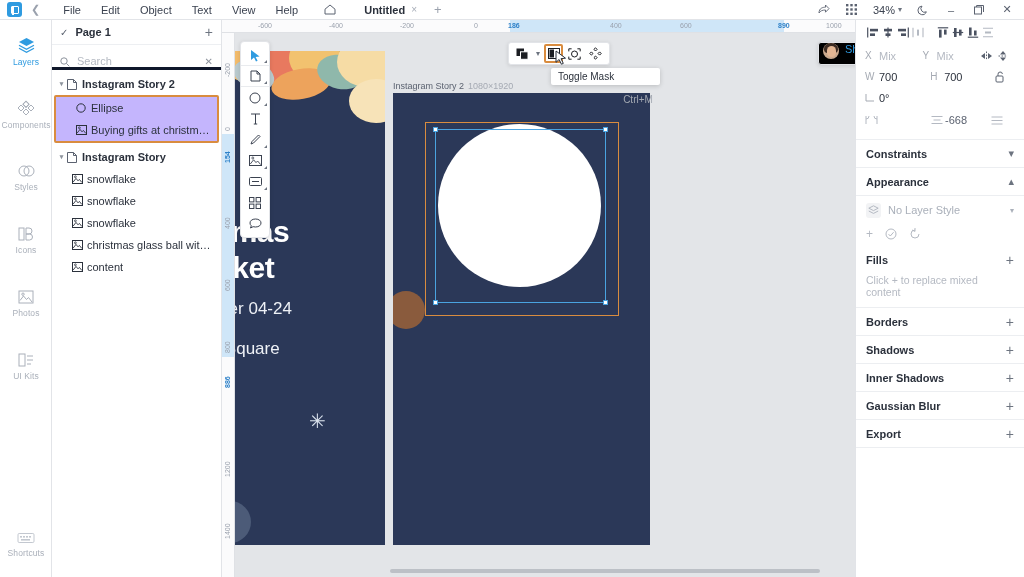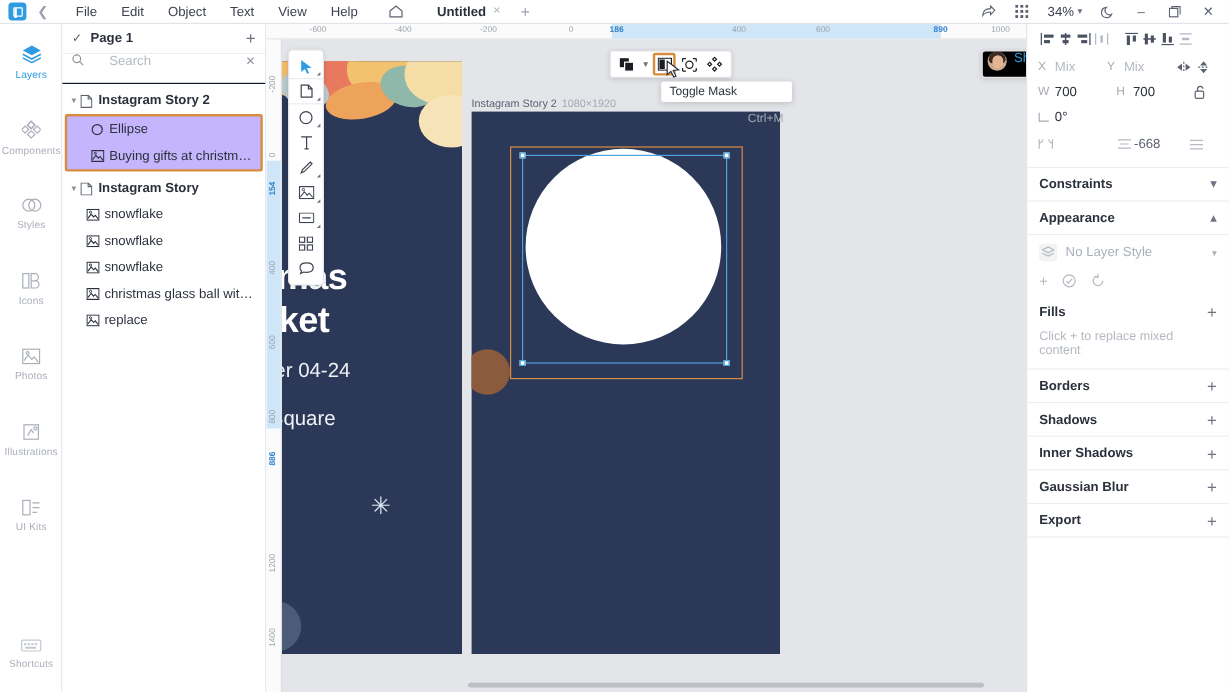--- a/index.html
+++ b/index.html
@@ -61,22 +61,22 @@
     background:#ffffff; border-right:1px solid #e2e4e8;
   }
   .page-row {
     height:25px; display:flex; align-items:center; padding:0 8px;
     border-bottom:1px solid #edeff2; font-size:11px; color:#2b313c;
   }
   .page-row .chk { color:#5b6270; margin-right:7px; font-size:10px;}
   .page-row .nm { font-weight:bold; }
   .page-row .plus { margin-left:auto; color:#6d7480; font-size:14px; }
   .search-row {
-    height:25px; display:flex; align-items:flex-start; padding:0 8px; gap:21px;
-    border-bottom:1px solid #0f172a;
+    height:25px; display:flex; align-items:flex-end; padding:0 8px; gap:7px;
+    border-bottom:3px solid #0f172a;
   }
   .search-row .ph { color:#b4b9c2; font-size:11px; flex:1;}
   .search-row .ic { color:#8d939d; font-size:10px;}
   .layer-list { padding-top:3px; }
   .lrow {
     height:22px; display:flex; align-items:center; font-size:11px; color:#2b313c;
     padding-right:6px; white-space:nowrap;
   }
   .lrow .tw { width:11px; text-align:center; color:#8d939d; font-size:7px; flex:none;}
   .lrow .ic { width:15px; text-align:center; flex:none; color:#5b6270; }
@@ -313,28 +313,20 @@
     </div>
     <div class="rail-item">
       <svg width="16" height="14" viewBox="0 0 16 14">
           <rect x="1" y="1" width="14" height="12" fill="none" stroke="#aab0ba" stroke-width="1"></rect>
           <path d="M2 10.5 L5.5 6 L8.5 9.5 L10.5 7.5 L14 12" fill="none" stroke="#aab0ba" stroke-width="1"></path>
           <circle cx="5" cy="4.2" r="1.2" fill="none" stroke="#aab0ba" stroke-width="1"></circle>
         </svg>
       <div class="lbl">Photos</div>
     </div>
     <div class="rail-item">
-      <svg width="15" height="14" viewBox="0 0 15 14">
-          <rect x="1" y="1" width="12" height="12" fill="none" stroke="#aab0ba" stroke-width="1"></rect>
-          <path d="M4 10 L7 5 L9 8" fill="none" stroke="#aab0ba" stroke-width="1"></path>
-          <circle cx="10.5" cy="4" r="1.3" fill="none" stroke="#aab0ba" stroke-width="1"></circle>
-        </svg>
-      <div class="lbl">Illustrations</div>
-    </div>
-    <div class="rail-item">
       <svg width="16" height="14" viewBox="0 0 16 14">
           <rect x="1" y="1" width="6" height="12" fill="none" stroke="#aab0ba" stroke-width="1"></rect>
           <path d="M9 3 h6 M9 7 h6 M9 11 h4" stroke="#aab0ba" stroke-width="1" fill="none"></path>
         </svg>
       <div class="lbl">UI Kits</div>
     </div>
     <div class="rail-bottom">
       <div class="rail-item">
         <svg width="18" height="12" viewBox="0 0 18 12">
             <rect x="1" y="1.5" width="16" height="9" rx="1.2" fill="none" stroke="#c3c8d0" stroke-width="1"></rect>
@@ -453,21 +445,21 @@
         <span class="tx">christmas glass ball with chris...</span>
       </div>
       <div class="lrow child">
         <span class="ic">
             <svg width="11" height="10" viewBox="0 0 11 10">
               <rect x="0.5" y="0.5" width="10" height="9" fill="none" stroke="#2b313c" stroke-width="1"></rect>
               <path d="M1.2 8 L4 4.4 L6 6.8 L7.4 5.4 L9.8 8.4" fill="none" stroke="#2b313c" stroke-width=".9"></path>
               <circle cx="3.4" cy="2.8" r=".9" fill="none" stroke="#2b313c" stroke-width=".8"></circle>
             </svg>
           </span>
-        <span class="tx">replace</span>
+        <span class="tx">content</span>
       </div>
     </div>
   </div>
 
   <div class="ruler-h">
     <div class="rhl" style="left:288px;top:0;width:274px;height:13px;"></div>
     <div class="rtick" style="left:36px">-600</div>
     <div class="rtick" style="left:107px">-400</div>
     <div class="rtick" style="left:178px">-200</div>
     <div class="rtick" style="left:252px">0</div>

